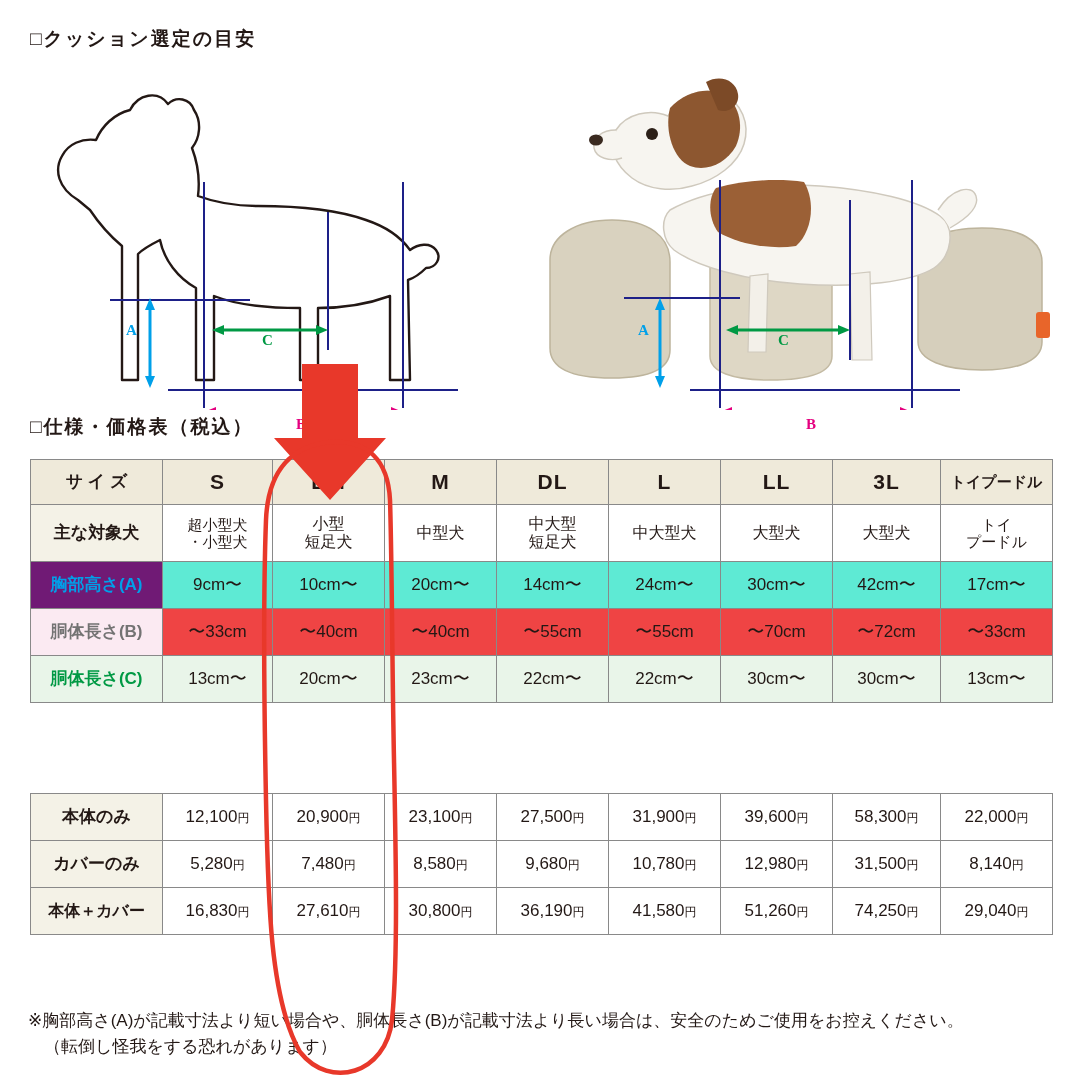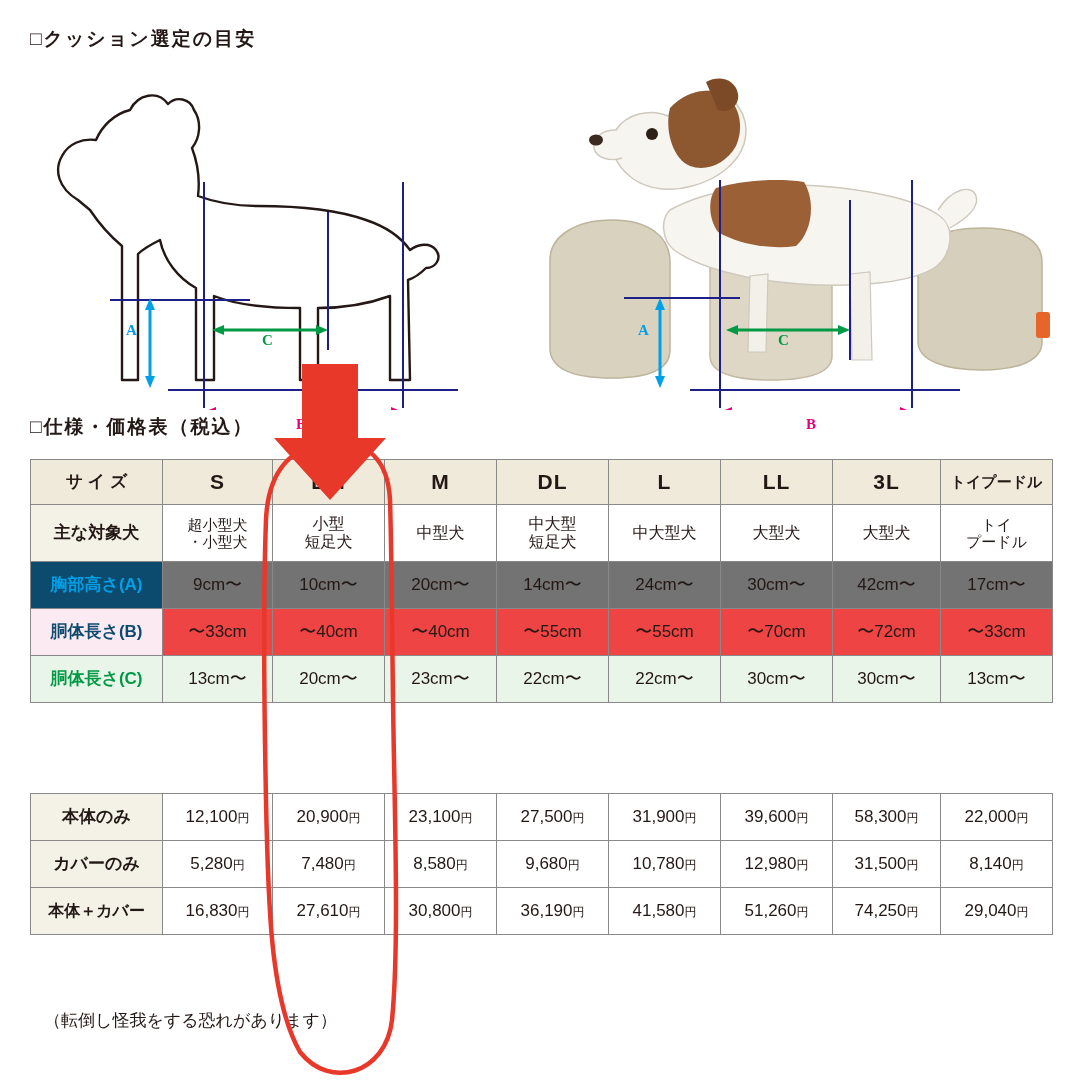--- a/index.html
+++ b/index.html
@@ -52,25 +52,25 @@
     vertical-align:middle;
     padding:0;
     line-height:1.15;
   }
   #spec-table{left:30px;top:459px;width:1022px;}
   #price-table{left:30px;top:793px;width:1022px;}
 
   .c-head{background:#efeada;font-weight:700;}
   .c-label{background:#f4f2e7;font-weight:700;text-align:center;}
   .c-plain{background:#ffffff;}
-  .row-a td{background:#737373;}
+  .row-a td{background:#5eead4;}
   .row-b td{background:#ef4444;}
   .row-c td{background:#e9f5e9;}
-  .row-a td.k{background:#0c4a6e;color:#00a0e9;font-weight:700;}
-  .row-b td.k{background:#fbeaf2;color:#0c4a6e;font-weight:700;}
+  .row-a td.k{background:#701a75;color:#00a0e9;font-weight:700;}
+  .row-b td.k{background:#fbeaf2;color:#737373;font-weight:700;}
   .row-c td.k{background:#e9f5e9;color:#009944;font-weight:700;}
   .sz{font-size:21px;font-weight:700;letter-spacing:1px;}
   .small{font-size:12px;}
   .yen{font-size:12px;}
   .tp{font-size:15px;}
 
   
   #note{
     position:absolute;left:28px;top:1008px;width:1030px;
     font-size:17px;line-height:1.55;
@@ -313,20 +313,21 @@
       <td class="c-plain"><span>36,190</span><span class="yen">円</span></td>
       <td class="c-plain"><span>41,580</span><span class="yen">円</span></td>
       <td class="c-plain"><span>51,260</span><span class="yen">円</span></td>
       <td class="c-plain"><span>74,250</span><span class="yen">円</span></td>
       <td class="c-plain"><span>29,040</span><span class="yen">円</span></td>
     </tr>
   </tbody>
 </table>
 
 <div id="note">
+  <div>※胸部高さ(A)が記載寸法より短い場合や、胴体長さ(B)が記載寸法より長い場合は、安全のためご使用をお控えください。</div>
   <div style="padding-left:16px">（転倒し怪我をする恐れがあります）</div>
 </div>
 
 <svg id="marker" viewBox="0 0 1080 1080" xmlns="http://www.w3.org/2000/svg">
 
   <polygon points="302,364 358,364 358,438 386,438 330,500 274,438 302,438" fill="#e8382a"></polygon>
 
   <path d="M330,442 C292,446 268,470 266,520 C263,600 264,700 266,800
            C268,900 270,1000 300,1052 C330,1090 386,1074 392,1020
            C398,960 396,860 394,760 C392,660 392,560 390,500

